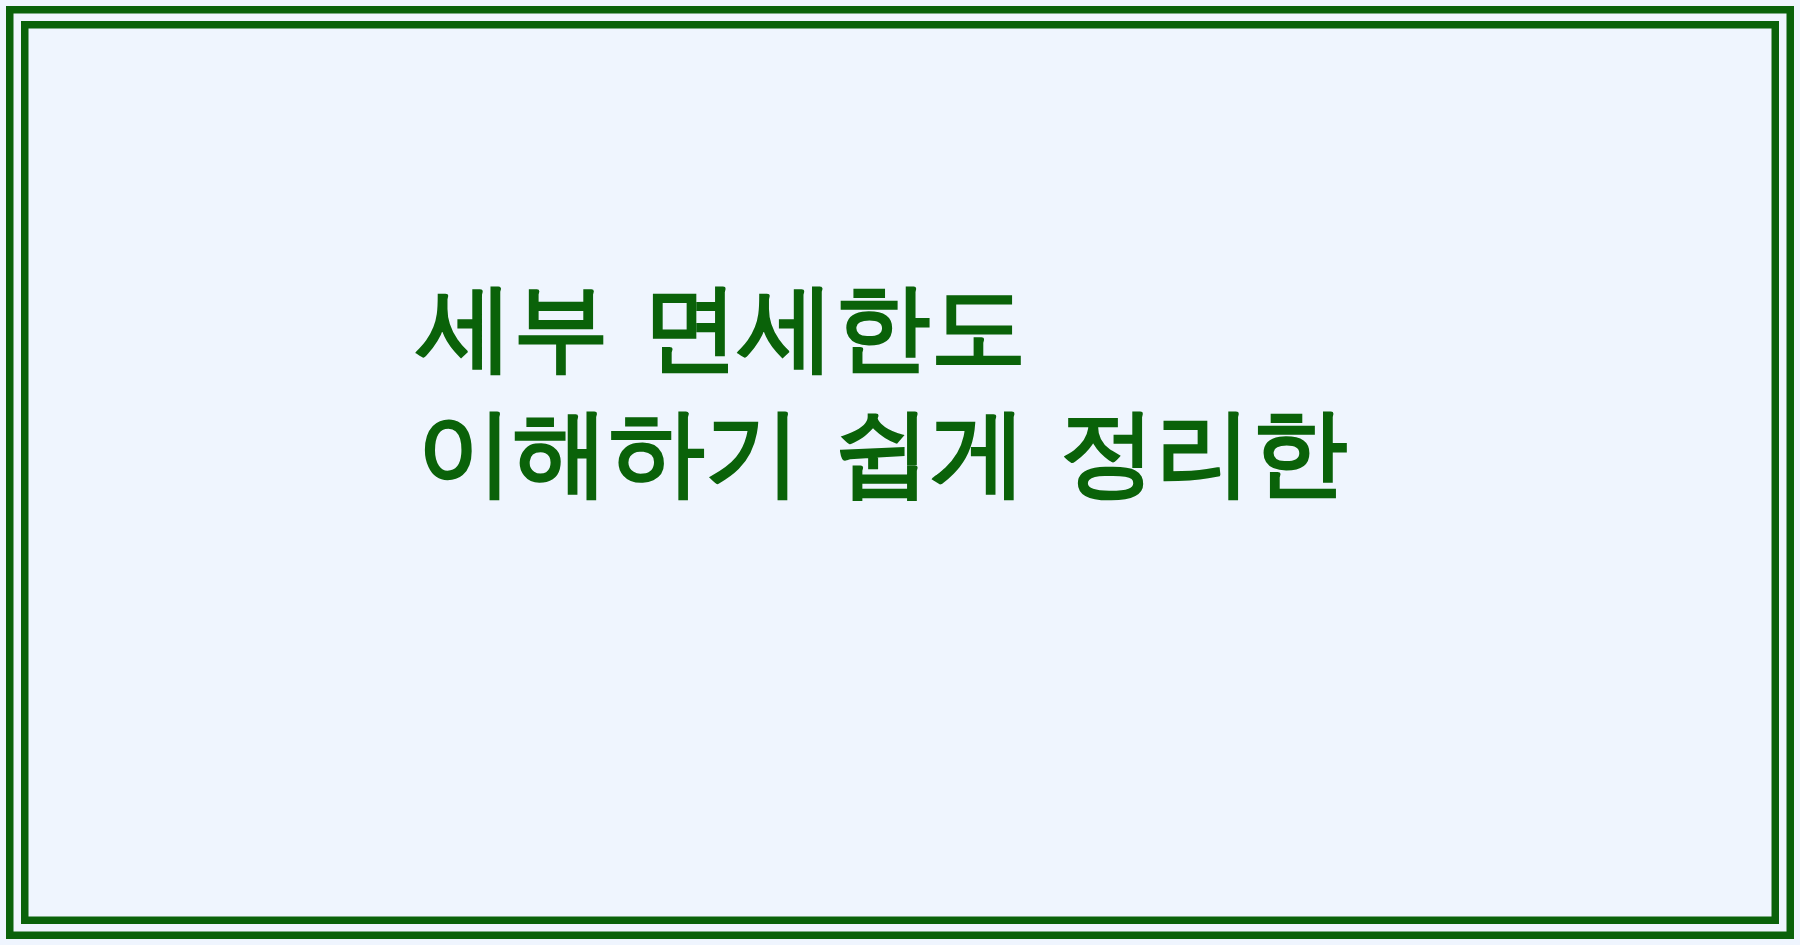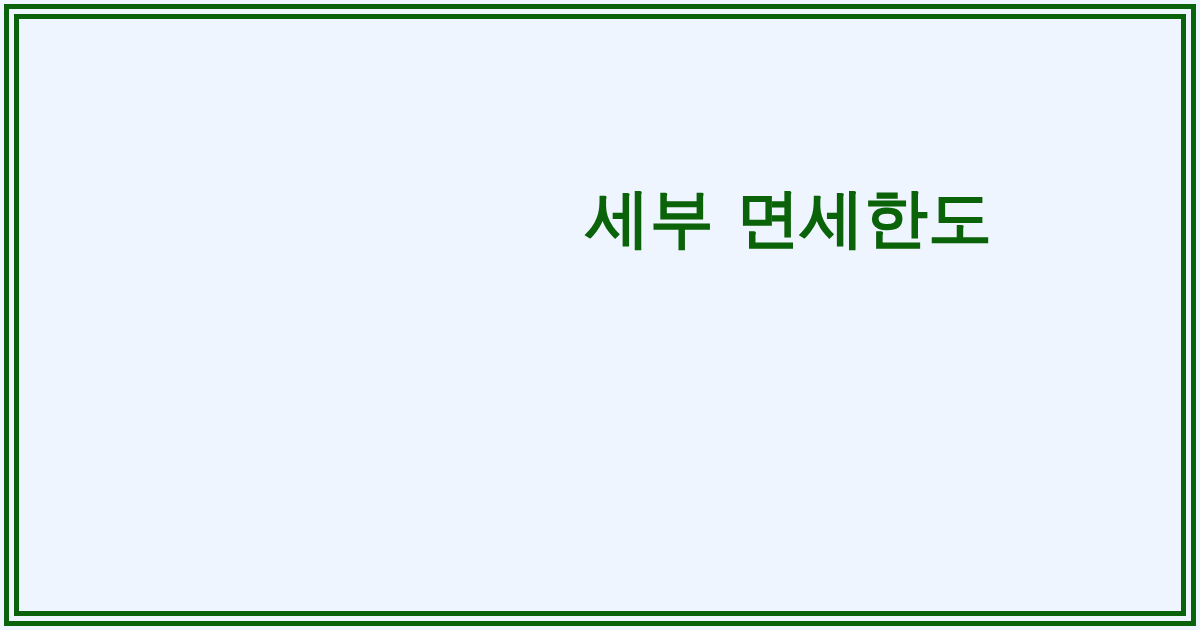--- a/index.html
+++ b/index.html
@@ -42,24 +42,23 @@
     width: 1172px;
     height: 602px;
     box-sizing: border-box;
     border: 5px solid #0a620a;
     pointer-events: none;
   }
 
   
   .title-block {
     position: absolute;
-    left: 292px;
+    left: 278px;
     top: 178px;
     width: 700px;
-    text-align: right;
   }
 
   .title-line {
     display: block;
     color: #0a6209;
     font-family: "DejaVu Sans", "Liberation Sans", sans-serif;
     font-weight: 700;
     font-size: 64px;
     line-height: 83px;
     letter-spacing: 0px;
@@ -70,15 +69,16 @@
 </head>
 <body>
 
 <div id="canvas">
 
   <div class="frame-outer"></div>
   <div class="frame-inner"></div>
 
   <div class="title-block">
     <span class="title-line">세부 면세한도</span>
+    <span class="title-line">이해하기 쉽게 정리한</span>
   </div>
 
 </div>
 
 </body></html>

